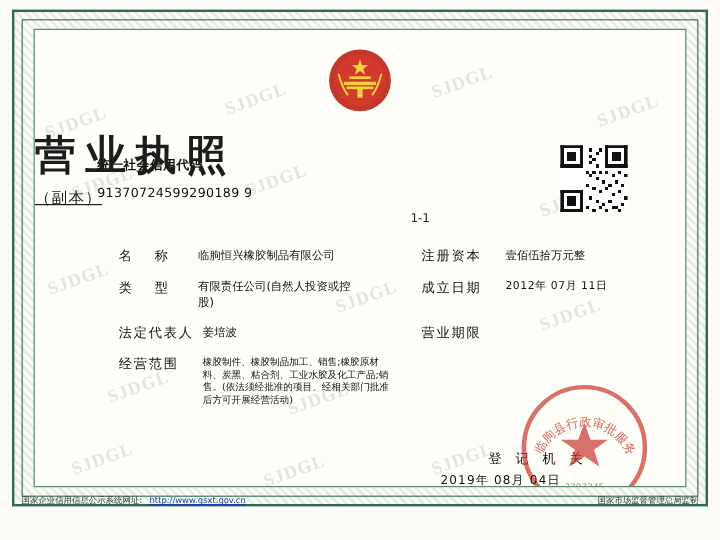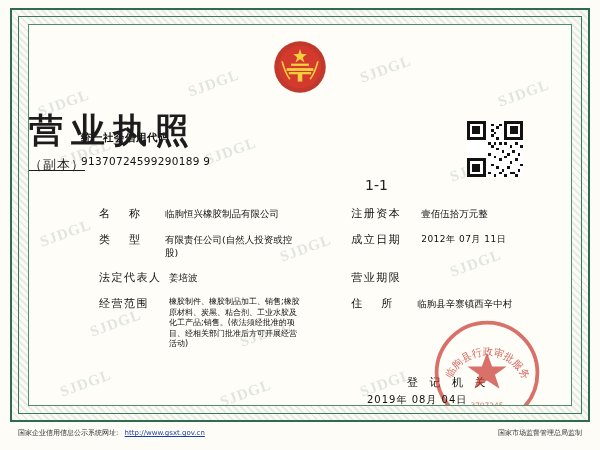--- a/index.html
+++ b/index.html
@@ -115,22 +115,22 @@
     margin-top: 9px;
     font-size: 13px;
     color: #1c1c1c;
     letter-spacing: 1px;
     text-decoration: underline;
   }
   .doc-serial {
     position: absolute;
     left: 50%;
     top: 152px;
-    margin-left: 65px;
-    font-size: 14px;
+    margin-left: 42px;
+    font-size: 10px;
     color: #222;
     z-index: 4;
   }
 
   
   .credit-label {
     position: absolute;
     left: 52px;
     top: 106px;
     font-size: 10.5px;
@@ -237,21 +237,21 @@
     height: 112px;
     z-index: 6;
     opacity: 0.82;
   }
 
   
   .footer {
     position: absolute;
     left: 0;
     right: 0;
-    bottom: 2px;
+    bottom: 18px;
     height: 24px;
     font-size: 7px;
     color: #333;
     z-index: 8;
   }
   .footer-left {
     position: absolute;
     left: 18px;
     top: 4px;
     white-space: nowrap;
@@ -420,24 +420,20 @@
           <div class="col-right">
             <div class="f-label wide">营业期限</div>
           </div>
         </div>
 
         <div class="row">
           <div class="col-left">
             <div class="f-label wide">经营范围</div>
             <div class="f-value small">橡胶制件、橡胶制品加工、销售;橡胶原材料、炭黑、粘合剂、工业水胶及化工产品;销售。(依法须经批准的项目、经相关部门批准后方可开展经营活动)</div>
           </div>
-          <div class="col-right">
-            <div class="f-label">住　所</div>
-            <div class="f-value">临朐县辛寨镇西辛中村</div>
-          </div>
         </div>
 
       </div>
 
       <div class="authority">登 记 机 关</div>
       <div class="issue-date">2019年 08月 04日</div>
 
       <div class="seal">
         <svg viewBox="0 0 120 120" width="112" height="112" aria-hidden="true">
           <circle cx="60" cy="60" r="54" fill="none" stroke="#c8342b" stroke-width="4" opacity="0.85"></circle>

